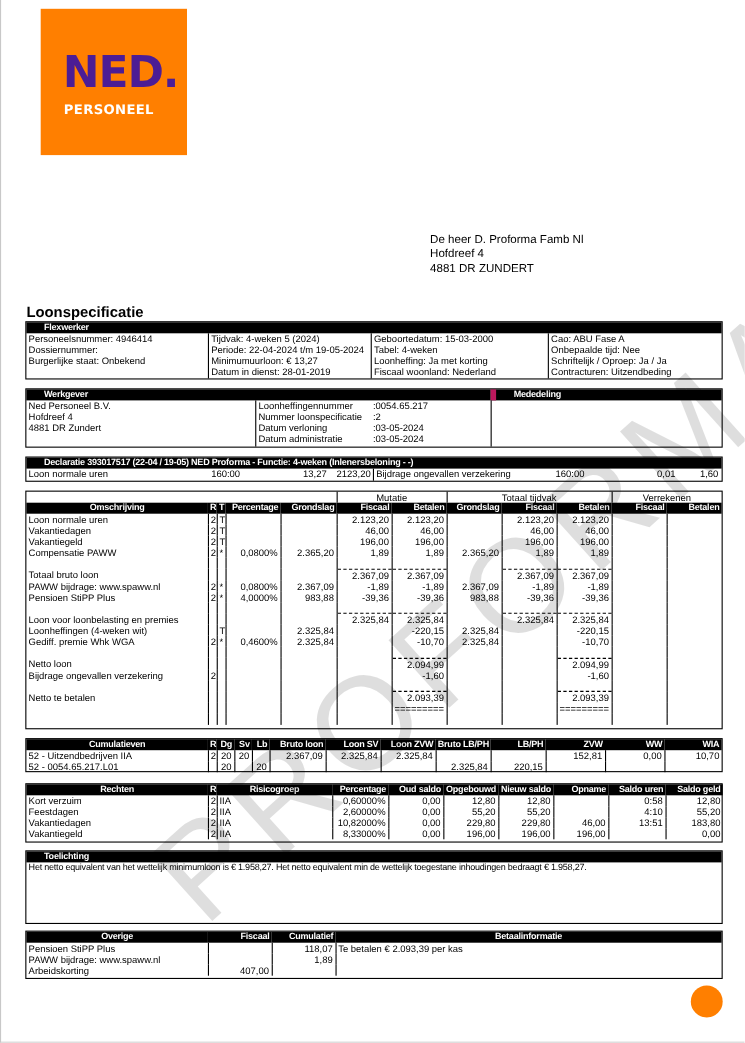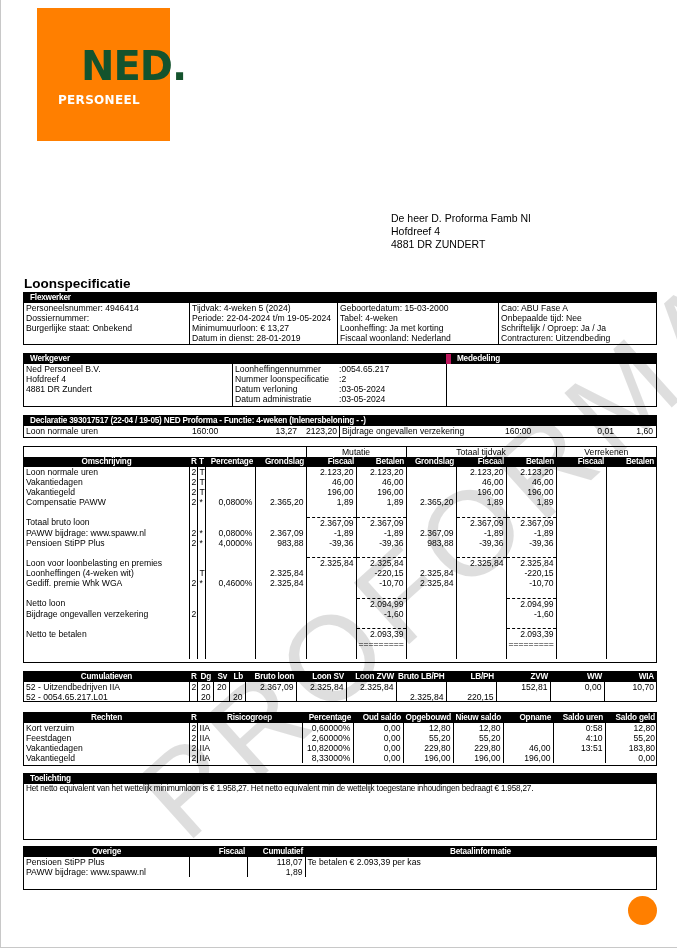--- a/index.html
+++ b/index.html
@@ -2,29 +2,29 @@
 <html><head>
 <meta charset="utf-8">
 <style>
   * { box-sizing: border-box; margin: 0; padding: 0; }
   html, body { width: 677px; height: 948px; background: #fff; overflow: hidden; }
   body { position: relative; font-family: "Liberation Sans", sans-serif; font-size: 8.6px; color: #000; line-height: 1.2; }
   .page-edge { position: absolute; left: 0; top: 0; width: 1px; height: 948px; background: #c8c8c8; }
   .page-edge-bottom { position: absolute; left: 0; bottom: 0; width: 677px; height: 1px; background: #c8c8c8; }
 
   .logo { position: absolute; left: 37px; top: 8px; width: 133px; height: 133px; background: #ff7f00; }
-  .logo .ned { position: absolute; left: 20px; top: 38px; font-family: "DejaVu Sans", sans-serif; font-weight: bold; font-size: 40px; color: #14532d; letter-spacing: -1px; line-height: 1; margin-left: 24px; }
+  .logo .ned { position: absolute; left: 20px; top: 38px; font-family: "DejaVu Sans", sans-serif; font-weight: bold; font-size: 40px; color: #4c1d95; letter-spacing: -1px; line-height: 1; }
   .logo .pers { position: absolute; left: 21px; top: 86px; font-family: "DejaVu Sans", sans-serif; font-weight: bold; font-size: 12px; color: #fff; letter-spacing: 0.3px; line-height: 1; }
 
   .address { position: absolute; left: 391px; top: 212px; font-size: 10.5px; line-height: 13px; }
 
   .title { position: absolute; left: 24px; top: 276px; font-size: 13.5px; font-weight: bold; }
 
   .box { position: absolute; left: 23px; width: 634px; border: 1px solid #000; }
-  .hdr { background: #000; color: #fff; font-weight: bold; height: 10px; line-height: 10px; padding-left: 6px; font-size: 8.2px; letter-spacing: -0.2px; }
+  .hdr { background: #000; color: #fff; font-weight: bold; height: 10px; line-height: 10px; padding-left: 16px; font-size: 8.2px; letter-spacing: -0.2px; }
   .cell { position: absolute; top: 10px; bottom: 0; border-left: 1px solid #000; padding-left: 2px; }
   .cell.first { border-left: none; }
   .line { height: 10px; line-height: 10px; white-space: nowrap; }
 
   table { border-collapse: collapse; width: 100%; table-layout: fixed; }
   td, th { height: 10px; line-height: 10px; white-space: nowrap; overflow: visible; padding: 0 2px; font-weight: normal; }
   th { font-weight: bold; }
   .r { text-align: right; }
   .c { text-align: center; }
 
@@ -610,19 +610,25 @@
           <td class="r"></td>
           <td class="r">118,07</td>
           <td>Te betalen € 2.093,39 per kas</td>
         </tr>
         <tr>
           <td>PAWW bijdrage: www.spaww.nl</td>
           <td class="r"></td>
           <td class="r">1,89</td>
           <td></td>
         </tr>
+        <tr>
+          <td>Arbeidskorting</td>
+          <td class="r">407,00</td>
+          <td class="r"></td>
+          <td></td>
+        </tr>
       </tbody>
   </table>
 </div>
 
 <div class="watermark">PROFORMA</div>
 
 <div class="orange-dot"></div>
 
 </body></html>

